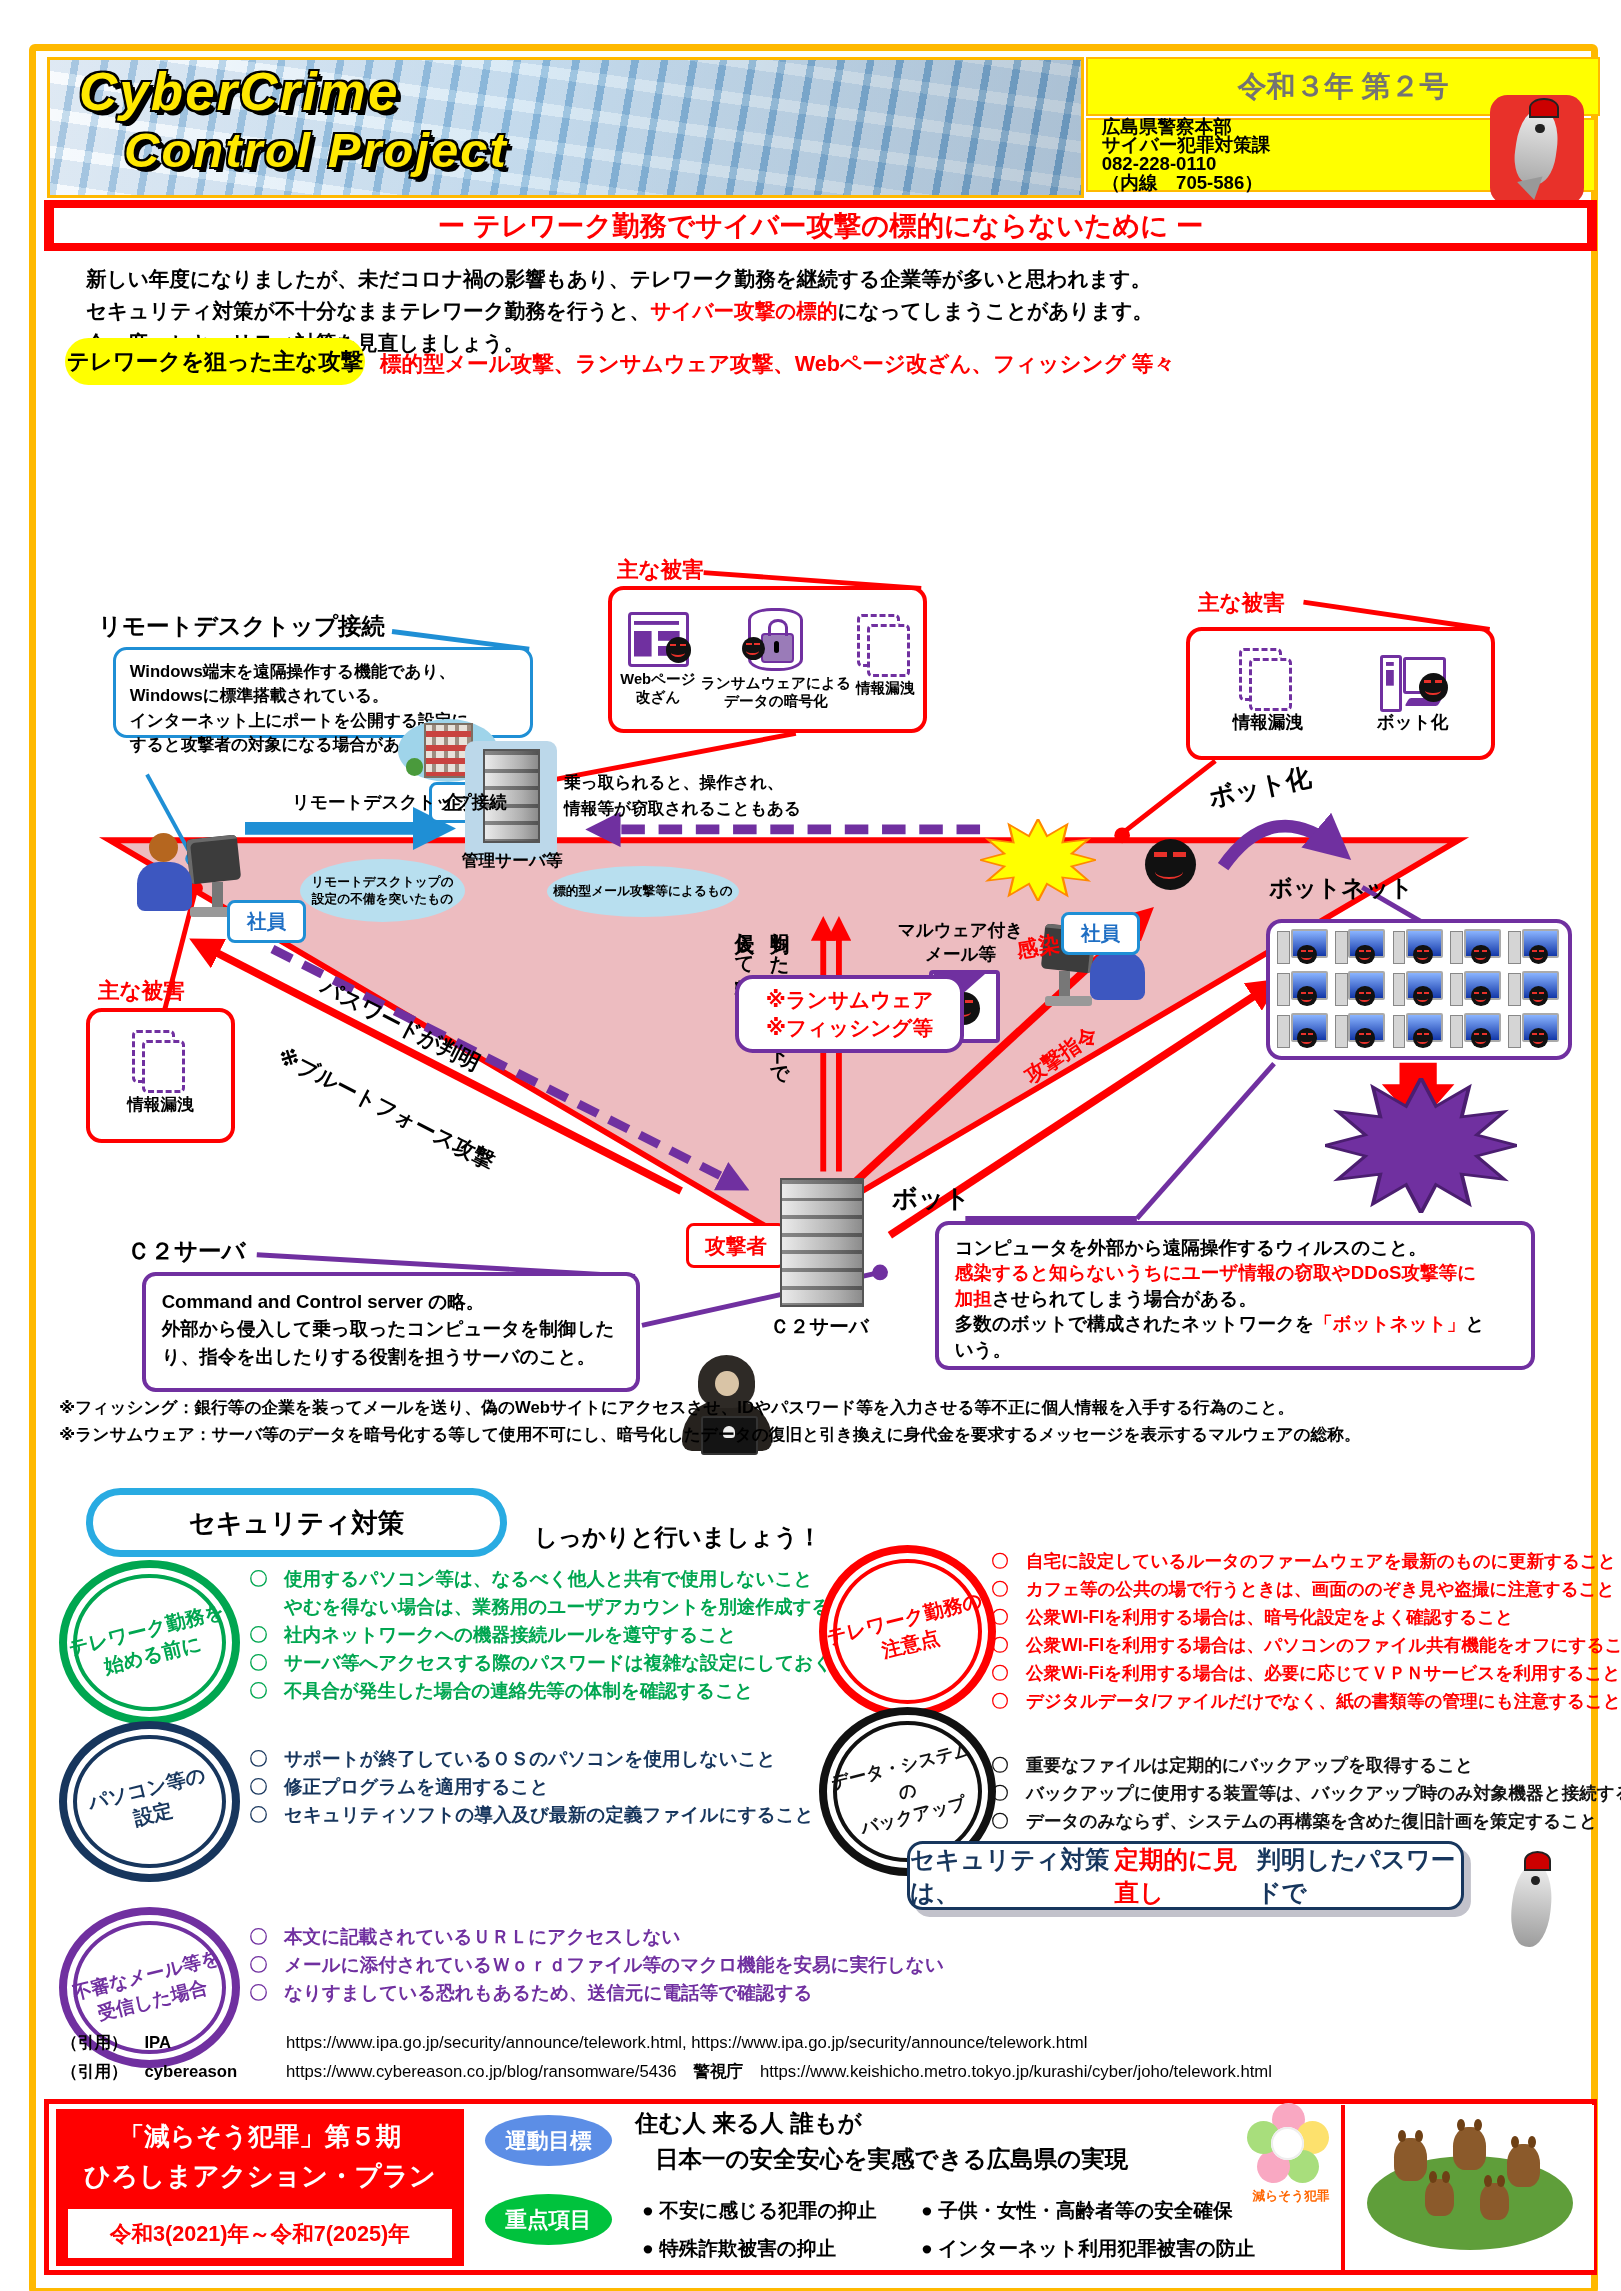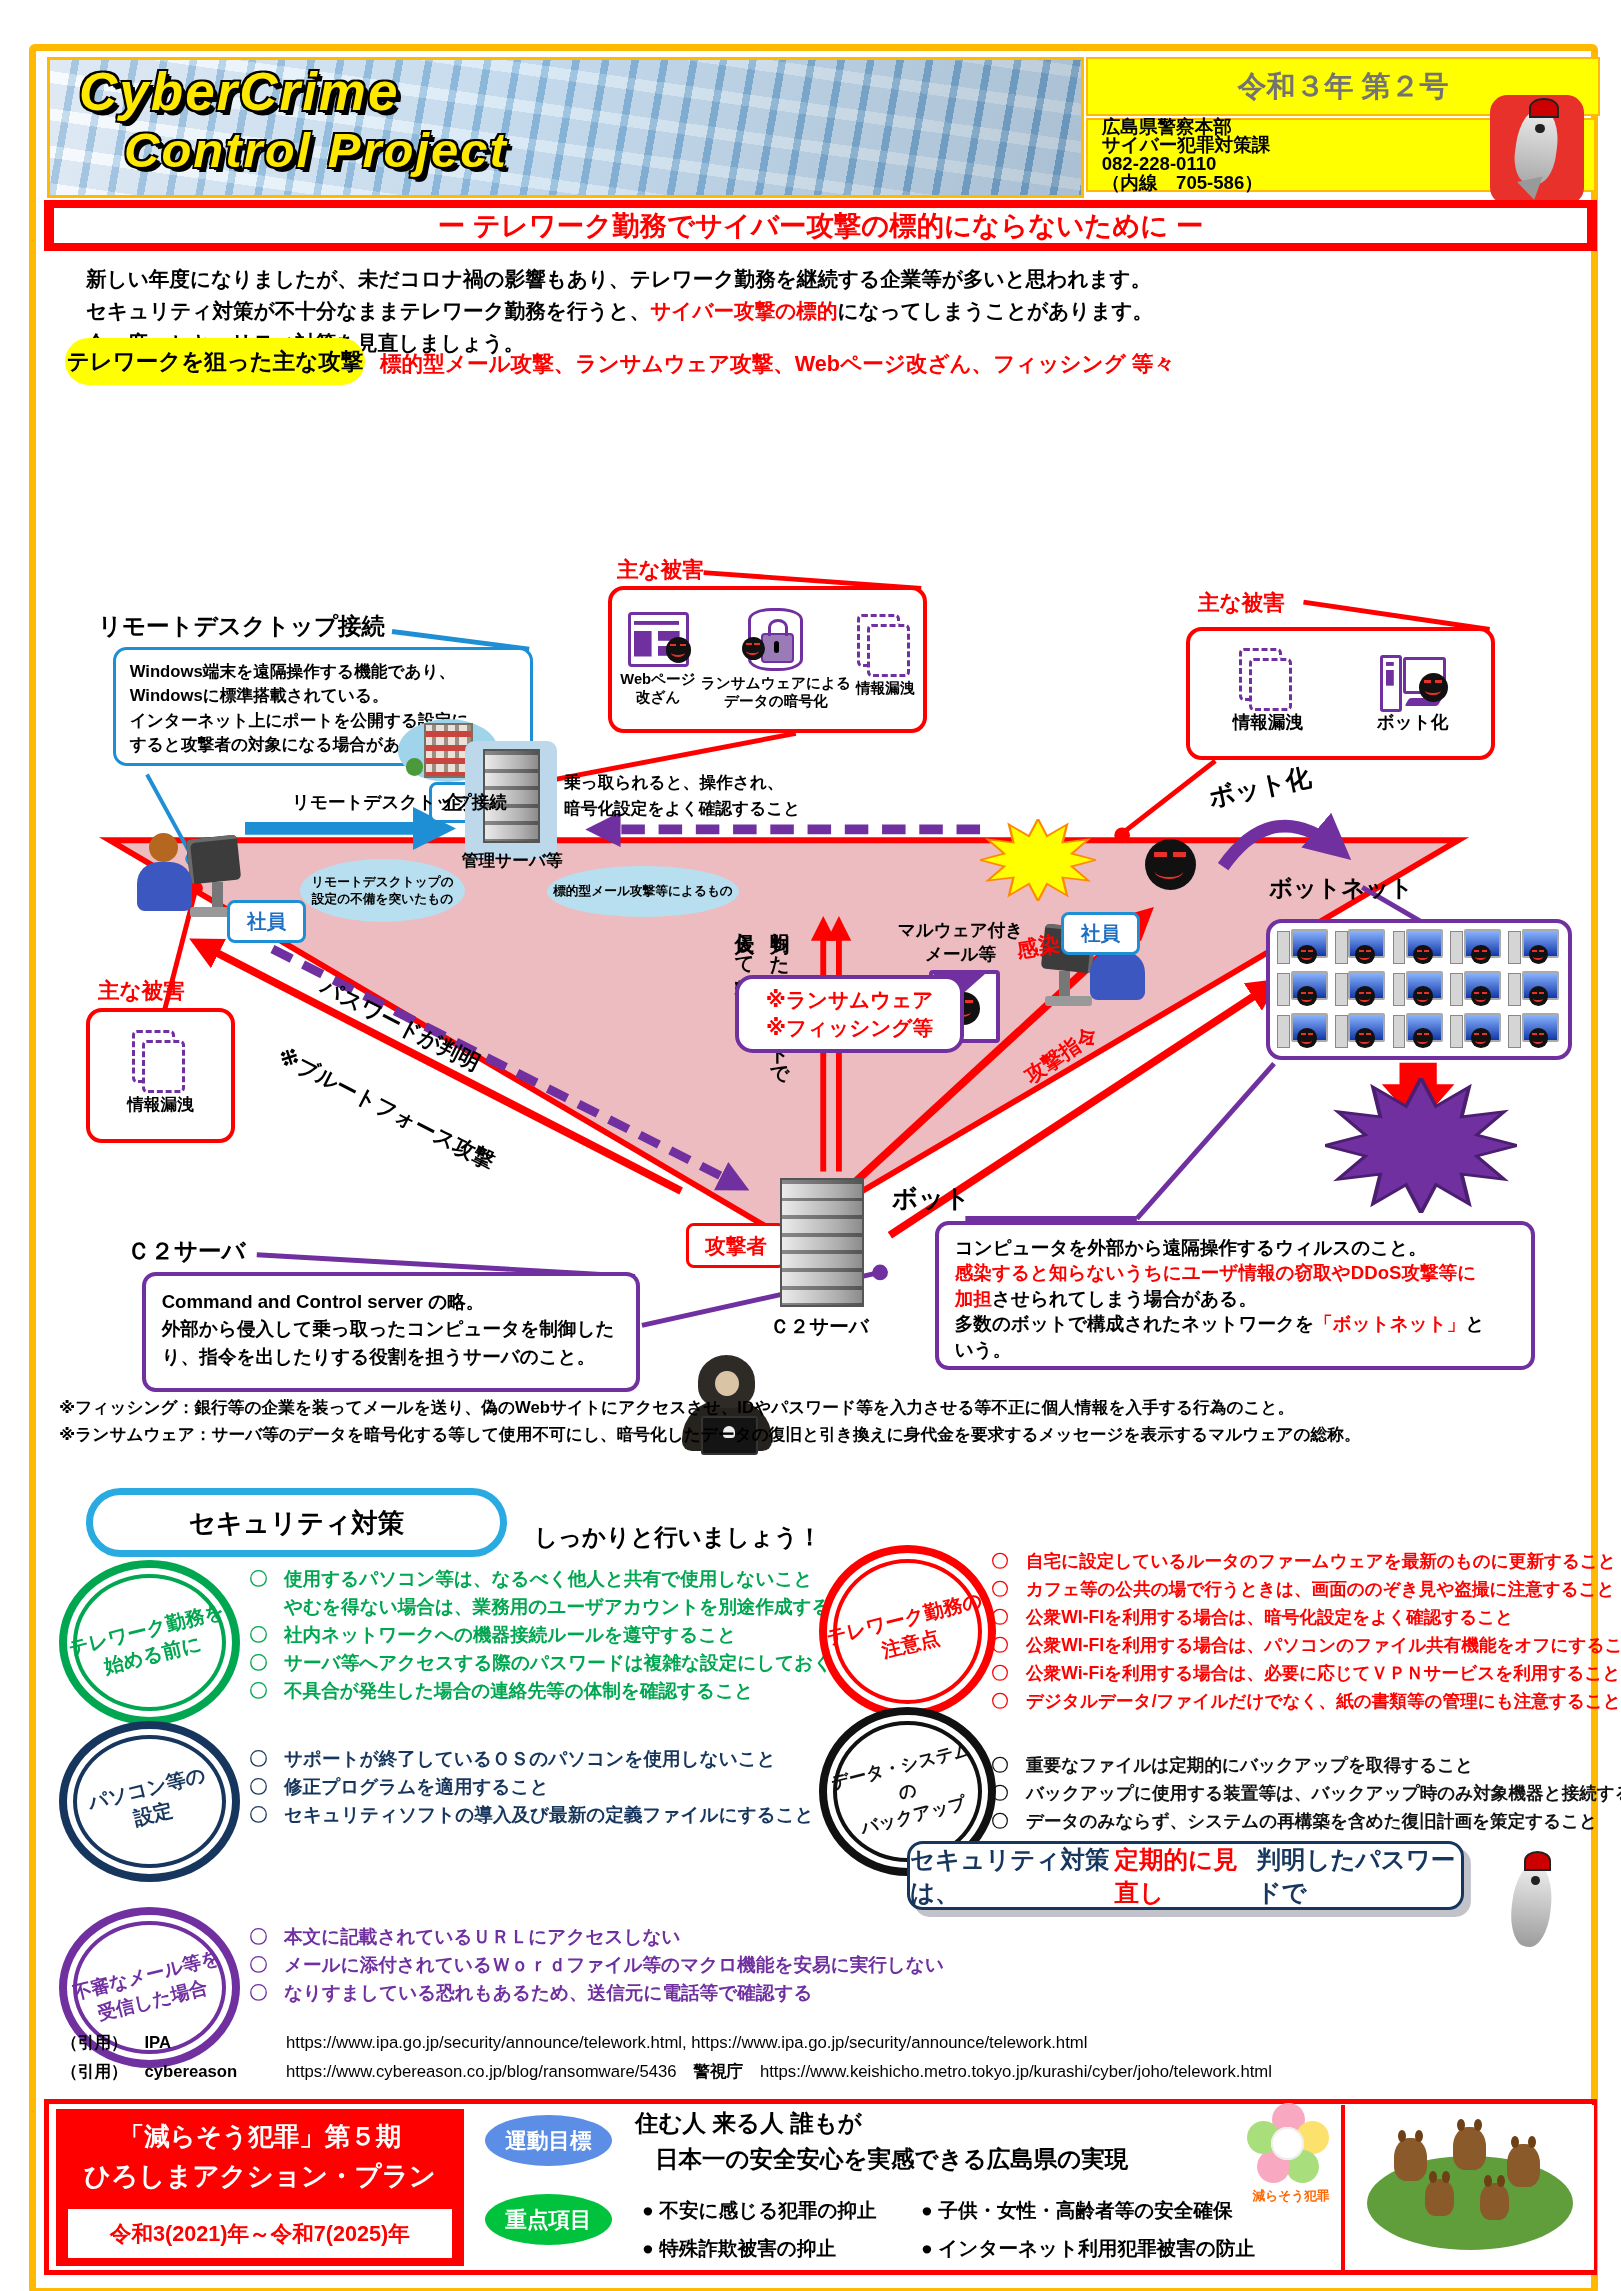--- a/index.html
+++ b/index.html
@@ -246,21 +246,21 @@
 
   <div class="abs dmg-title z2" style="left:98px;top:976px;">主な被害</div>
   <div class="abs dmg-box z2" style="left:86px;top:1008px;width:149px;height:135px;">
     <div class="dmg-item">
       <div class="icon-doc"></div>
       <div class="dmg-label" style="font-size:16.7px;">情報漏洩</div>
     </div>
   </div>
 
   <div class="abs callout-title z2" style="left:98px;top:610px;">リモートデスクトップ接続</div>
-  <div class="abs callout blue z2" style="left:113px;top:647px;width:420px;height:119px;padding:9.8px 13.7px;font-size:16.7px;line-height:24.5px;">
+  <div class="abs callout blue z2" style="left:113px;top:647px;width:420px;height:91px;padding:9.8px 13.7px;font-size:16.7px;line-height:24.5px;">
     <div>Windows端末を遠隔操作する機能であり、</div>
     <div>Windowsに標準搭載されている。</div>
     <div>インターネット上にポートを公開する設定に</div>
     <div>すると攻撃者の対象になる場合がある。</div>
   </div>
 
   <div class="abs z2" style="left:398px;top:719px;width:100px;height:63px;background:#9fd4ea;border-radius:50%;">
     <div class="abs" style="left:25.5px;top:3.9px;width:49px;height:55px;background:#9d8d80;box-shadow:inset 0 0 0 2px #7c6f63;background-image:repeating-linear-gradient(0deg,#c9433f 0 5.9px,transparent 5.9px 13.7px),repeating-linear-gradient(90deg,#e8e2da 0 7.8px,transparent 7.8px 11.8px);"></div>
     <div class="abs" style="left:7.8px;top:39px;width:17.6px;height:17.6px;background:#4a9a3c;border-radius:50%;"></div>
     <div class="abs" style="left:76px;top:39px;width:17.6px;height:17.6px;background:#4a9a3c;border-radius:50%;"></div>
@@ -269,21 +269,21 @@
 
   <div class="abs z2" style="left:465px;top:741px;width:92px;height:119px;background:#BCD8EA;border-radius:9.8px;">
     <div class="server abs" style="left:17.6px;top:7.8px;width:57px;height:94px;"></div>
     <div class="abs nw" style="left:-11.8px;top:108px;width:118px;text-align:center;font-size:16.7px;font-weight:bold;color:#000;">管理サーバ等</div>
   </div>
 
   <div class="abs nw z2" style="left:292px;top:790px;font-size:17.6px;font-weight:bold;color:#000;">リモートデスクトップ接続</div>
 
   <div class="abs z2" style="left:564px;top:770px;font-size:16.7px;font-weight:bold;line-height:25.5px;color:#000;">
     <div class="nw">乗っ取られると、操作され、</div>
-    <div class="nw">暗号化設定をよく確認すること</div>
+    <div class="nw">情報等が窃取されることもある</div>
   </div>
 
   <div class="abs person z2" style="left:135px;top:831px;">
     <span class="p-mon"></span>
       <span class="p-stand"></span>
       <span class="p-base"></span>
       <span class="p-head"></span>
       <span class="p-body"></span>
   </div>
   <div class="abs lbl-box z2" style="left:227px;top:900px;width:73px;height:37px;font-size:19.6px;">社員</div>

